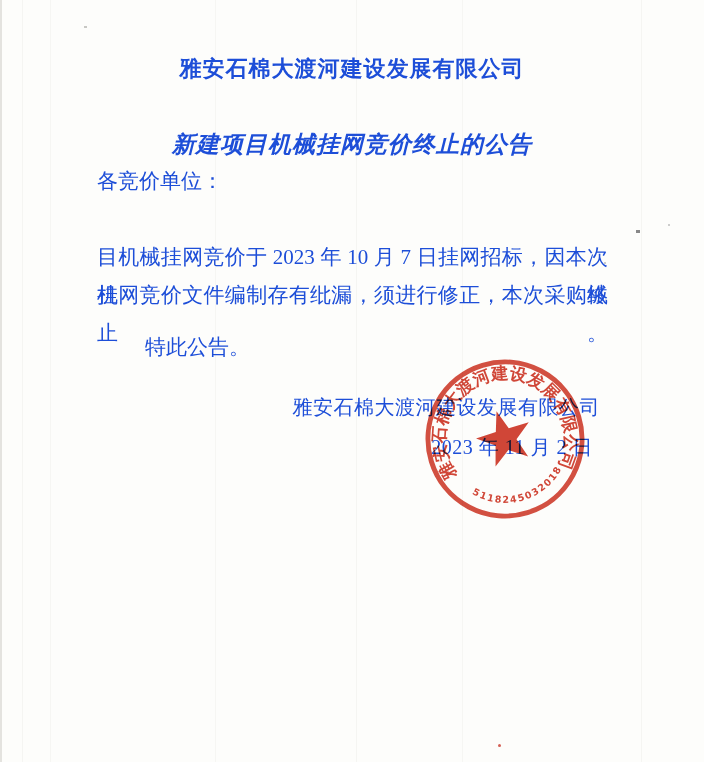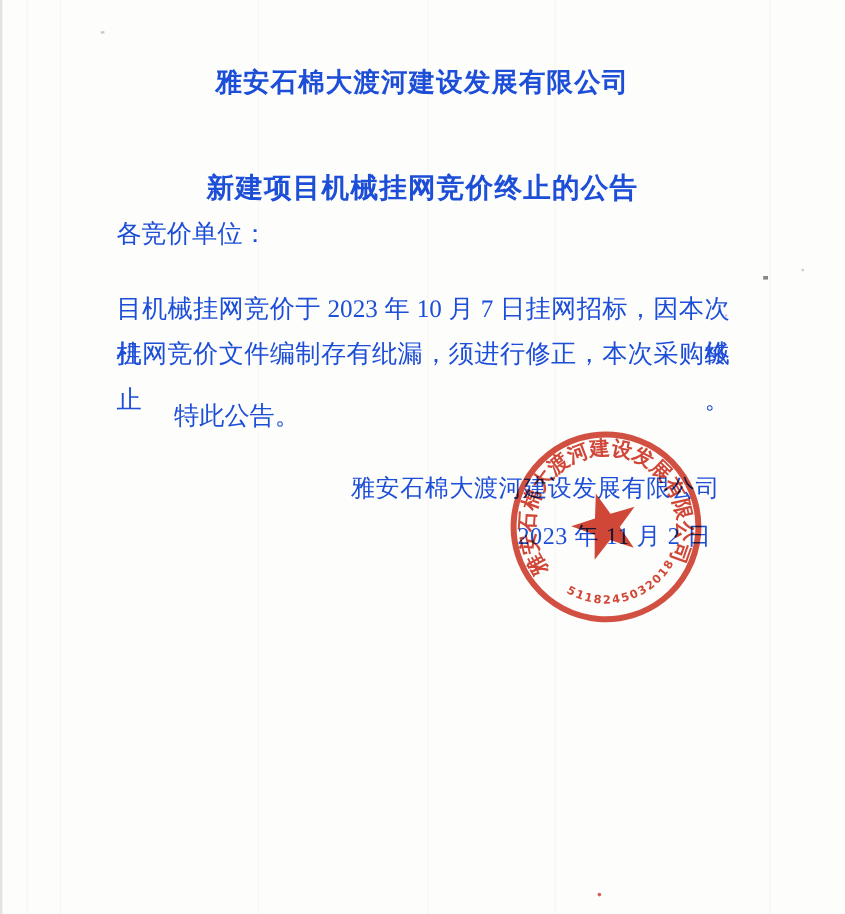--- a/index.html
+++ b/index.html
@@ -31,28 +31,28 @@
     background: #e4e3df;
   }
   .title-line {
     position: absolute; left: 0; width: 704px;
     text-align: center; font-weight: 700;
     font-size: 23px; line-height: 38px;
     letter-spacing: 1px;
   }
   .title-line.l1 { top: 50px; font-size: 22px; }
   .title-line.l2 { top: 88px; }
-  .title-line.l3 { top: 138px; }
+  .title-line.l3 { top: 126px; font-style: italic; }
   .body-line {
     position: absolute; left: 97px; width: 511px;
     font-size: 21px; line-height: 38px;
     white-space: nowrap;
   }
   .body-line.just { white-space: normal; text-align: justify; text-align-last: justify; text-justify: inter-character; }
-  .salutation  { top: 176px; }
+  .salutation  { top: 162px; }
   .para-a { top: 200px; text-indent: 48px; }
   .para-b { top: 238px; }
   .para-c { top: 276px; }
   .closing { top: 330px; left: 145px; font-family: Liberation Mono, monospace; }
   .sig {
     position: absolute; font-size: 20px; line-height: 38px;
     letter-spacing: 0.5px; white-space: nowrap;
   }
   .sig-company { top: 388px; right: 104px; }
   .sig-date    { top: 428px; right: 111px; }

